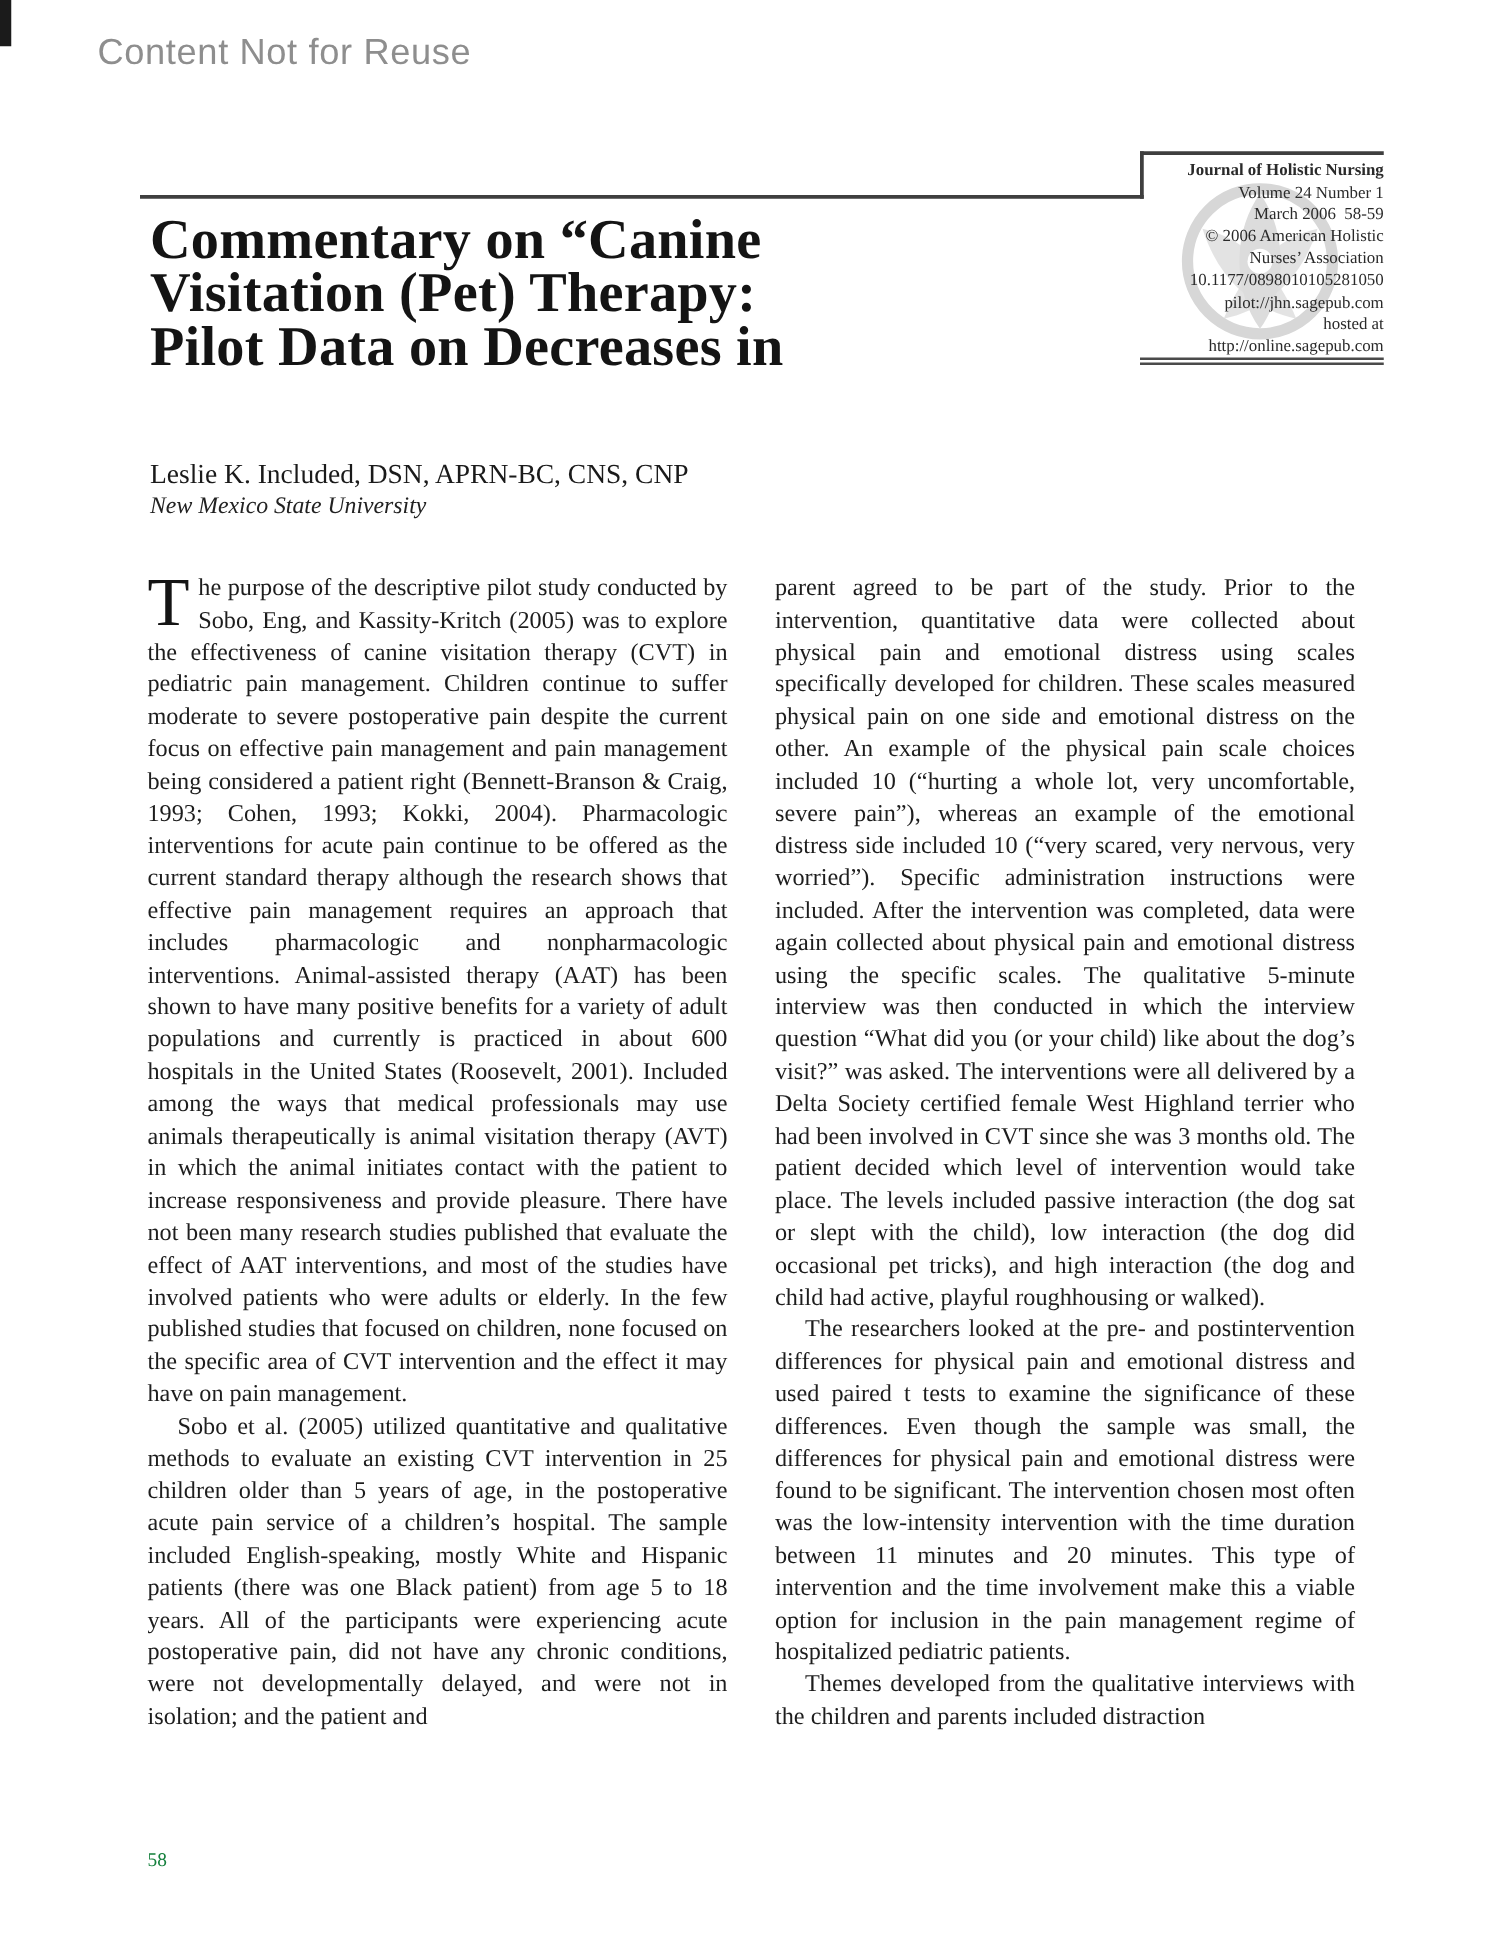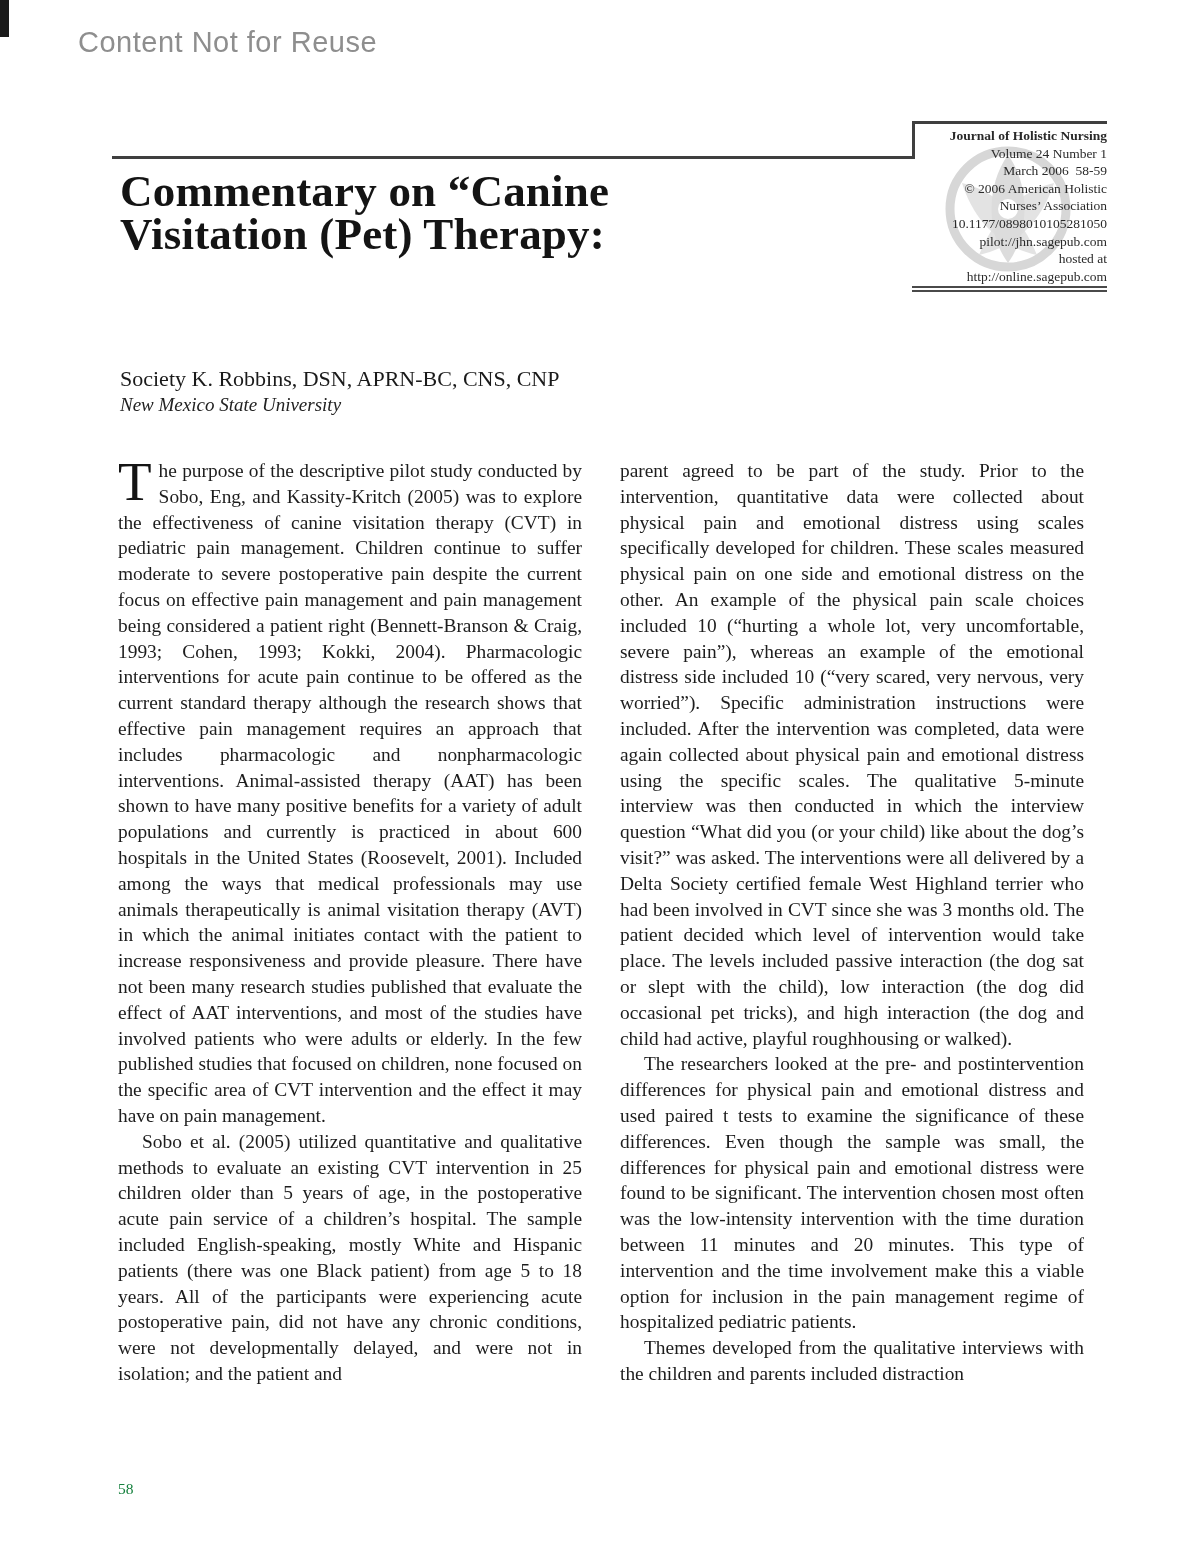--- a/index.html
+++ b/index.html
@@ -86,23 +86,24 @@
   <div>Nurses’ Association</div>
   <div>10.1177/0898010105281050</div>
   <div>pilot://jhn.sagepub.com</div>
   <div>hosted at</div>
   <div>http://online.sagepub.com</div>
 </div>
 
 <div class="abs article-title">
   <div>Commentary on “Canine</div>
   <div>Visitation (Pet) Therapy:</div>
+  <div>Pilot Data on Decreases in</div>
 </div>
 
-<div class="abs author-line">Society K. Robbins, DSN, APRN-BC, CNS, CNP</div>
+<div class="abs author-line">Leslie K. Included, DSN, APRN-BC, CNS, CNP</div>
 <div class="abs affiliation-line">New Mexico State University</div>
 
 <div class="abs column col-left">
   <p>
     <span class="dropcap">T</span><span>he purpose of the descriptive pilot study conducted by Sobo, Eng, and Kassity-Kritch (2005) was to explore the effectiveness of canine visitation therapy (CVT) in pediatric pain management. Children continue to suffer moderate to severe postoperative pain despite the current focus on effective pain management and pain management being considered a patient right (Bennett-Branson &amp; Craig, 1993; Cohen, 1993; Kokki, 2004). Pharmacologic interventions for acute pain continue to be offered as the current standard therapy although the research shows that effective pain management requires an approach that includes pharmacologic and nonpharmacologic interventions. Animal-assisted therapy (AAT) has been shown to have many positive benefits for a variety of adult populations and currently is practiced in about 600 hospitals in the United States (Roosevelt, 2001). Included among the ways that medical professionals may use animals therapeutically is animal visitation therapy (AVT) in which the animal initiates contact with the patient to increase responsiveness and provide pleasure. There have not been many research studies published that evaluate the effect of AAT interventions, and most of the studies have involved patients who were adults or elderly. In the few published studies that focused on children, none focused on the specific area of CVT intervention and the effect it may have on pain management.</span>
   </p>
   <p class="indent">Sobo et al. (2005) utilized quantitative and qualitative methods to evaluate an existing CVT intervention in 25 children older than 5 years of age, in the postoperative acute pain service of a children’s hospital. The sample included English-speaking, mostly White and Hispanic patients (there was one Black patient) from age 5 to 18 years. All of the participants were experiencing acute postoperative pain, did not have any chronic conditions, were not developmentally delayed, and were not in isolation; and the patient and</p>
 </div>
 
 <div class="abs column col-right">

